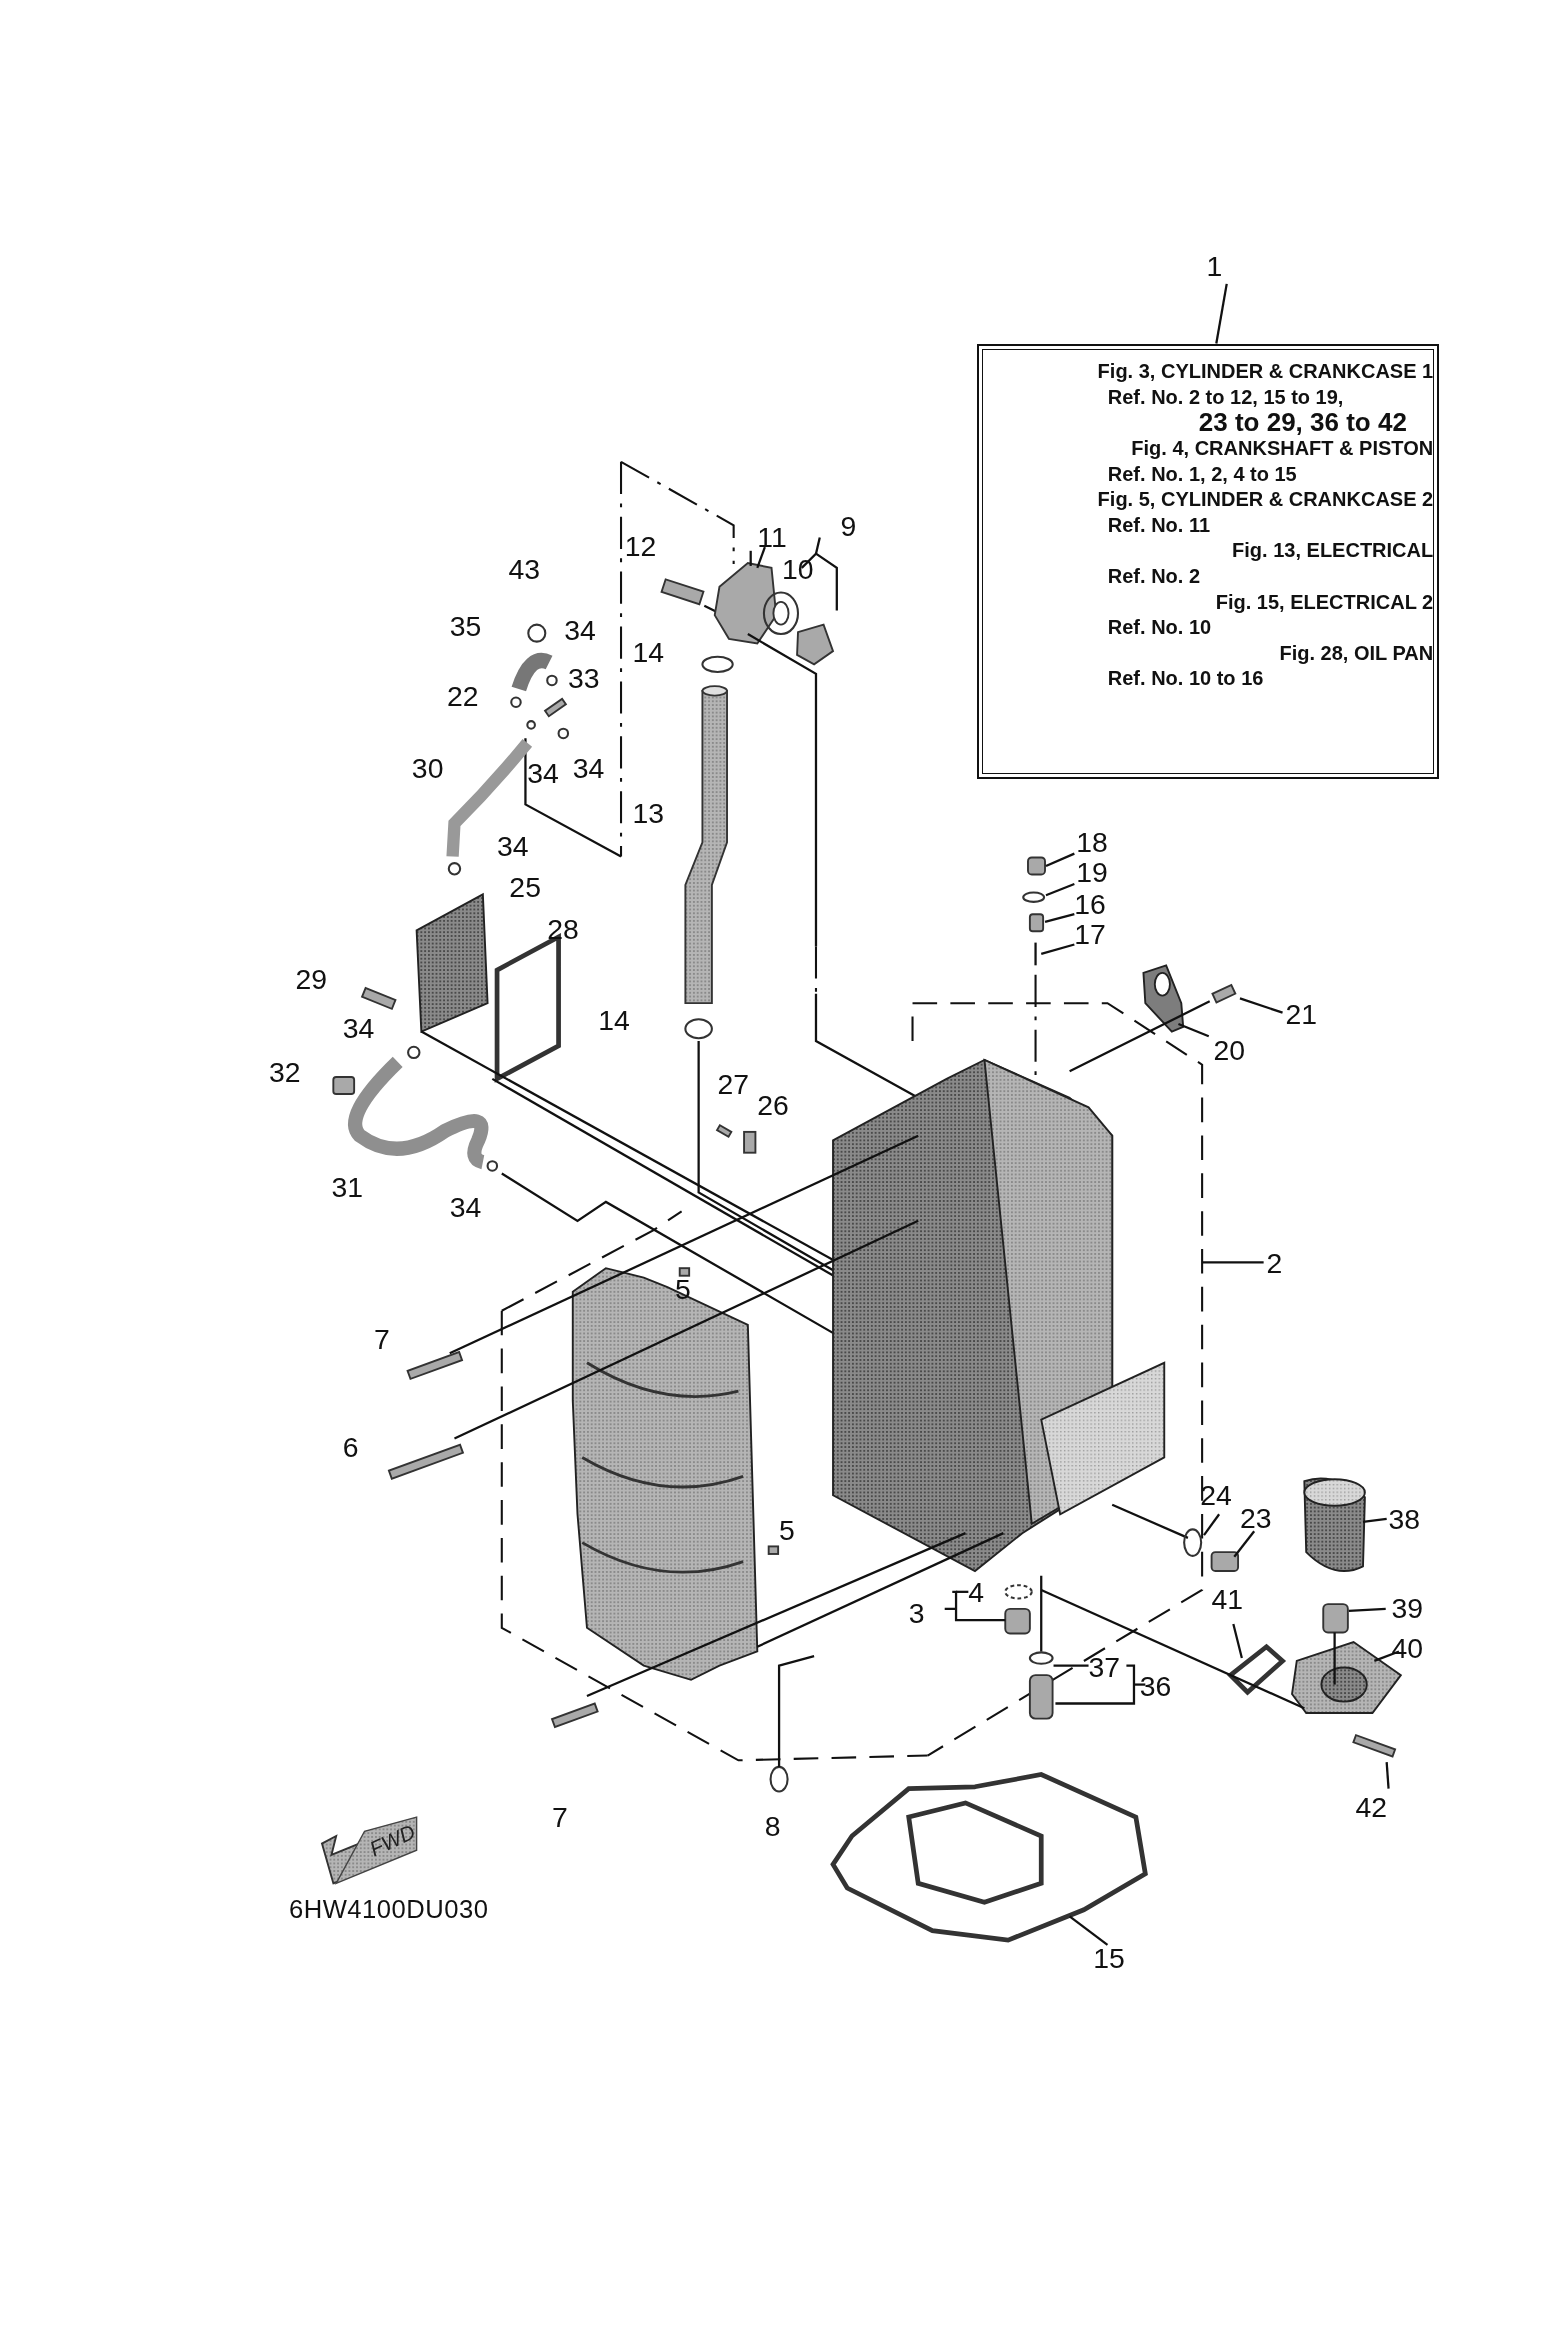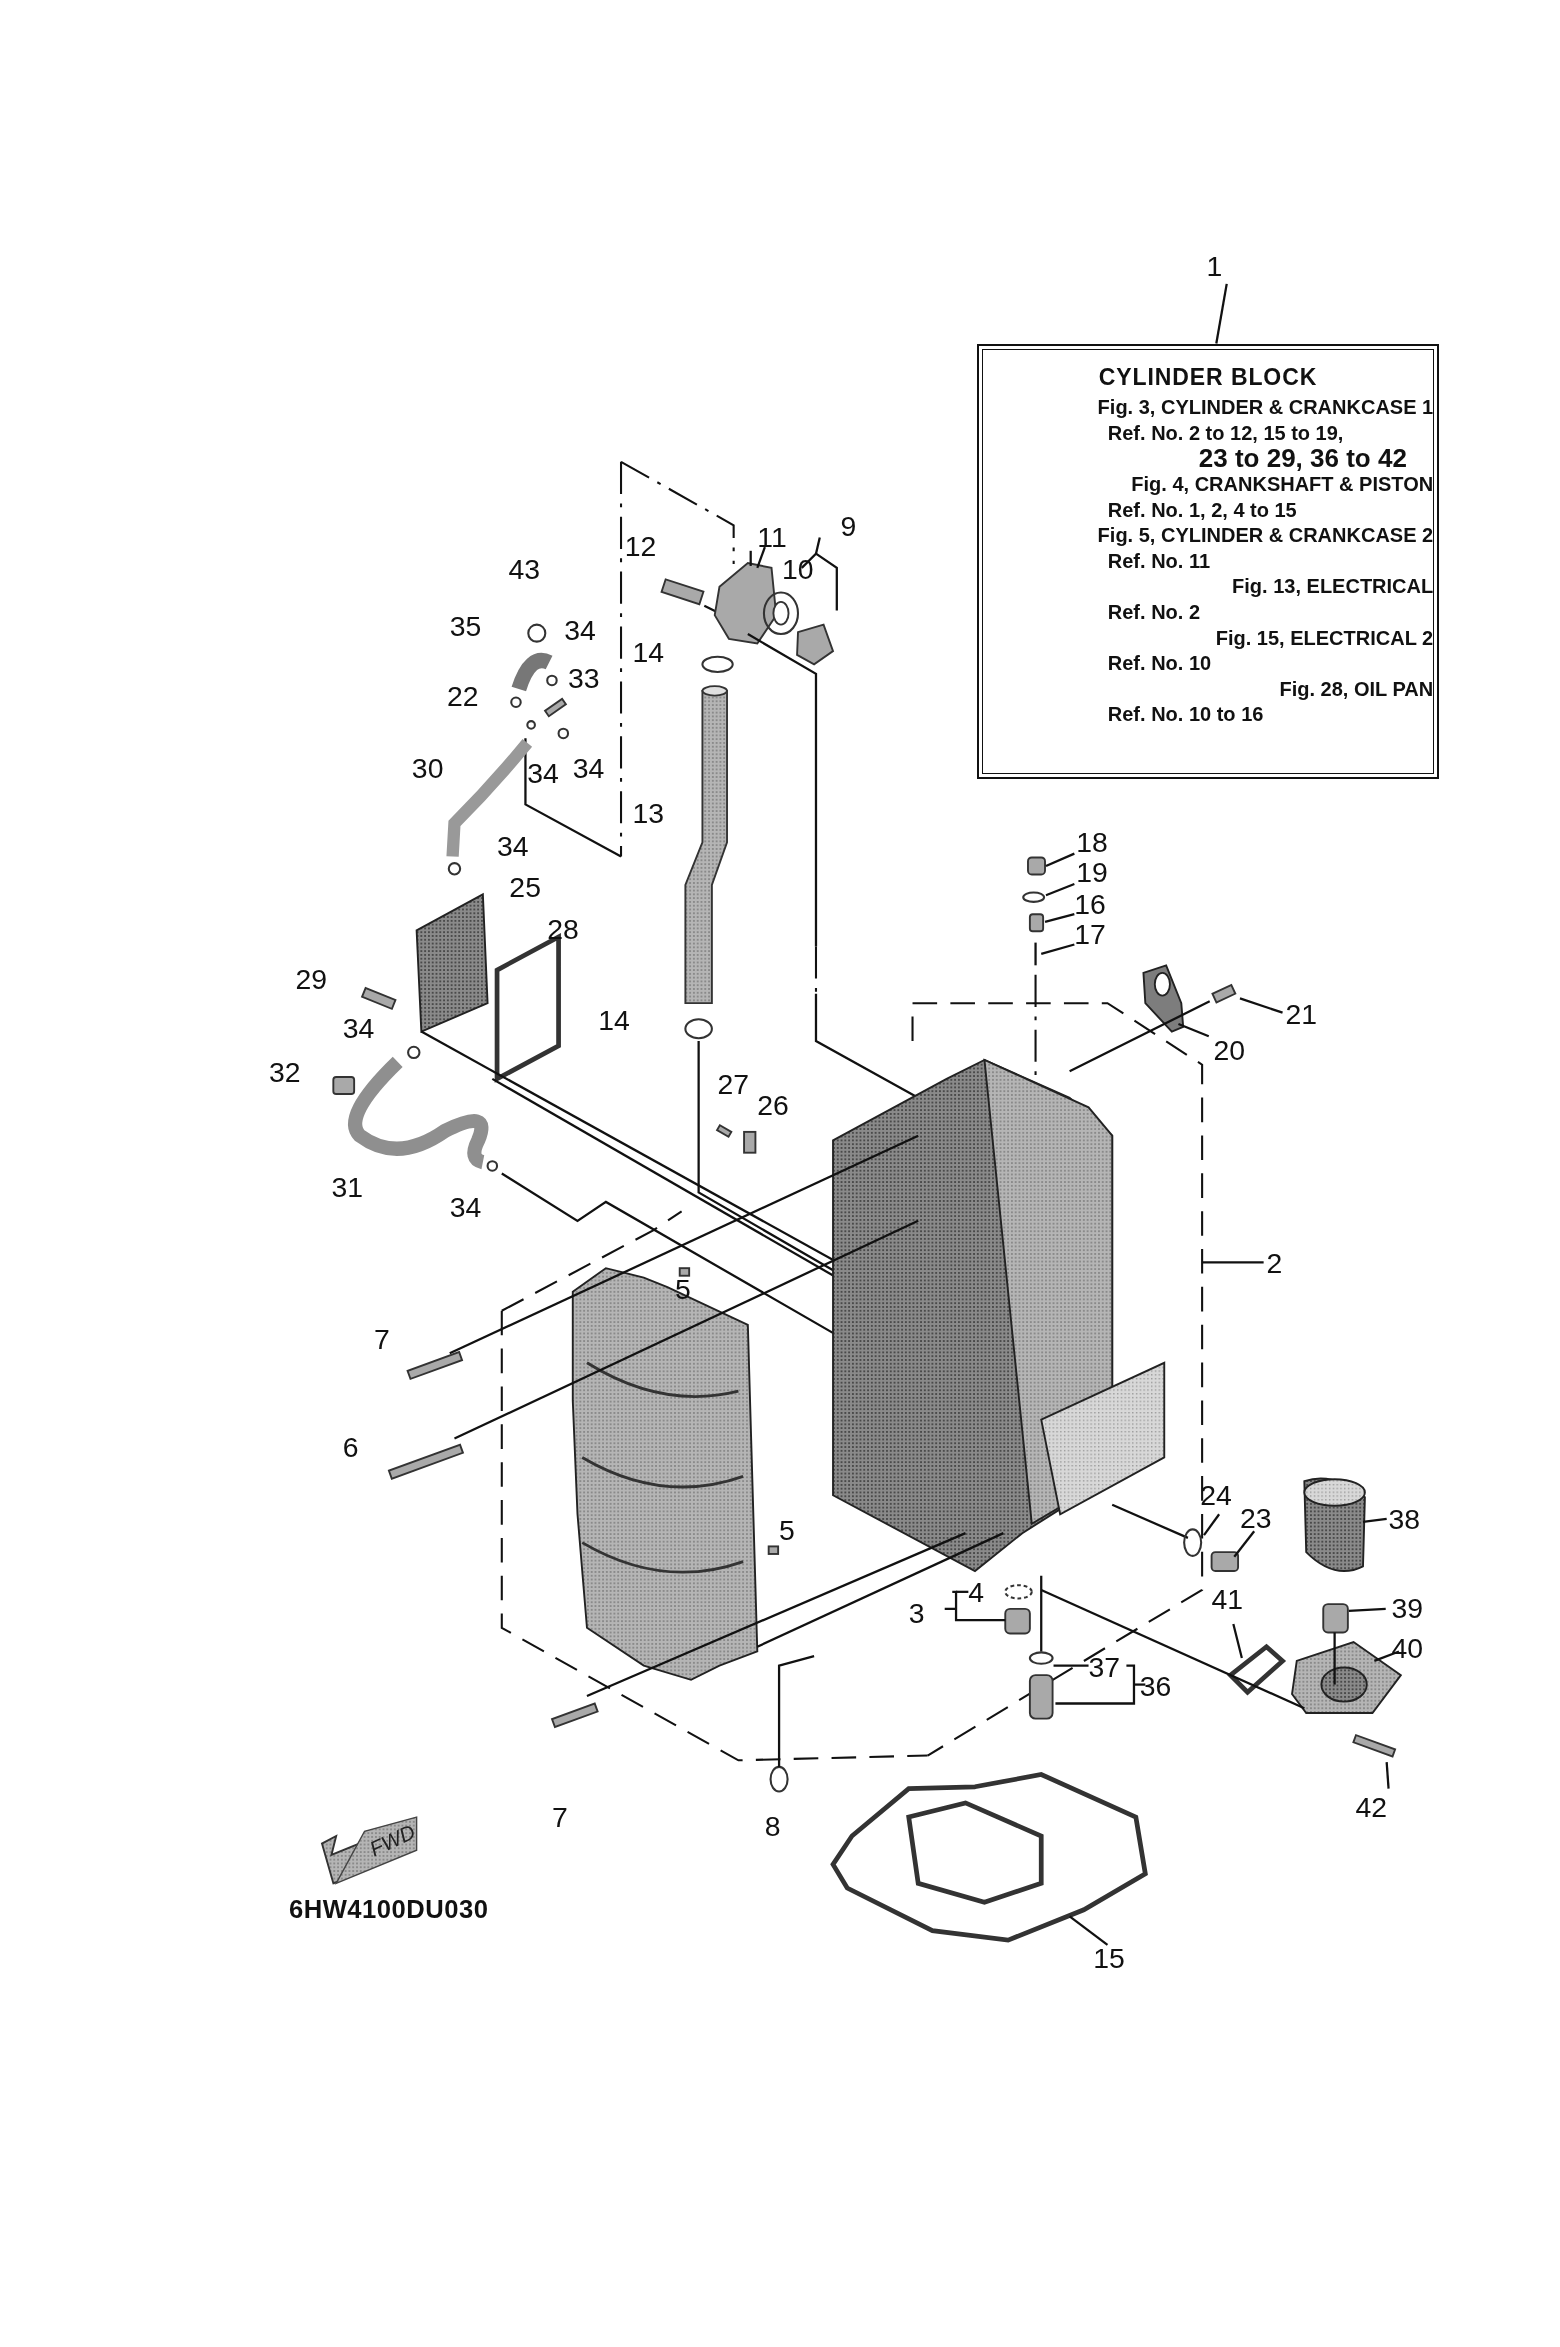--- a/index.html
+++ b/index.html
@@ -14,21 +14,21 @@
   .gasket { fill:none; stroke:#333; stroke-width:5; }
   .ring { fill:none; stroke:#333; stroke-width:2.2; }
 
   #legend-box { position:absolute; left:977px; top:344px; width:462px; height:435px; border:2.8px solid #111; box-sizing:border-box; padding:2.8px; }
   #legend-inner { width:100%; height:100%; border:1.4px solid #111; box-sizing:border-box; padding:9.5px 0 0 0; }
   .legend-title { text-align:center; font-weight:bold; font-size:23px; letter-spacing:0.9px; line-height:36px; }
   .legend-fig { font-weight:bold; font-size:20px; line-height:25.6px; padding-left:17px; white-space:pre;text-align:right; }
   .legend-ref { font-weight:bold; font-size:20px; line-height:25.6px; padding-left:125px; white-space:pre; }
   .legend-ref2 { font-weight:bold; font-size:26px; line-height:25.6px; padding-left:216px; white-space:pre; }
 
-  #drawing-code { position:absolute; left:289px; top:1895px; font-size:25.6px; letter-spacing:0.5px;font-weight:bold; }
+  #drawing-code { position:absolute; left:289px; top:1895px; font-size:25.6px; letter-spacing:0.5px; }
 </style>
 </head>
 <body>
 
 <svg id="diagram" viewBox="0 0 1649 2481" xmlns="http://www.w3.org/2000/svg">
   <defs>
     <pattern id="dots" width="4" height="4" patternUnits="userSpaceOnUse">
       <rect width="4" height="4" fill="#b5b5b5"></rect>
         <rect width="2" height="2" fill="#8a8a8a"></rect>
     </pattern>
@@ -258,21 +258,20 @@
     <text class="callout" x="1470" y="1710">39</text>
     <text class="callout" x="1470" y="1752">40</text>
     <text class="callout" x="1280" y="1700">41</text>
     <text class="callout" x="1432" y="1920">42</text>
     <text class="callout" x="537" y="612">43</text>
   </g>
 </svg>
 
 <div id="legend-box">
   <div id="legend-inner">
-    <div class="legend-title">CYLINDER  BLOCK</div>
     <div class="legend-fig">Fig. 3, CYLINDER &amp; CRANKCASE 1</div>
     <div class="legend-ref">Ref. No. 2 to 12, 15 to 19,</div>
     <div class="legend-ref2">23 to 29, 36 to 42</div>
     <div class="legend-fig">Fig. 4, CRANKSHAFT &amp; PISTON</div>
     <div class="legend-ref">Ref. No. 1, 2, 4 to 15</div>
     <div class="legend-fig">Fig. 5, CYLINDER &amp; CRANKCASE 2</div>
     <div class="legend-ref">Ref. No. 11</div>
     <div class="legend-fig">Fig. 13, ELECTRICAL</div>
     <div class="legend-ref">Ref. No. 2</div>
     <div class="legend-fig">Fig. 15, ELECTRICAL 2</div>

